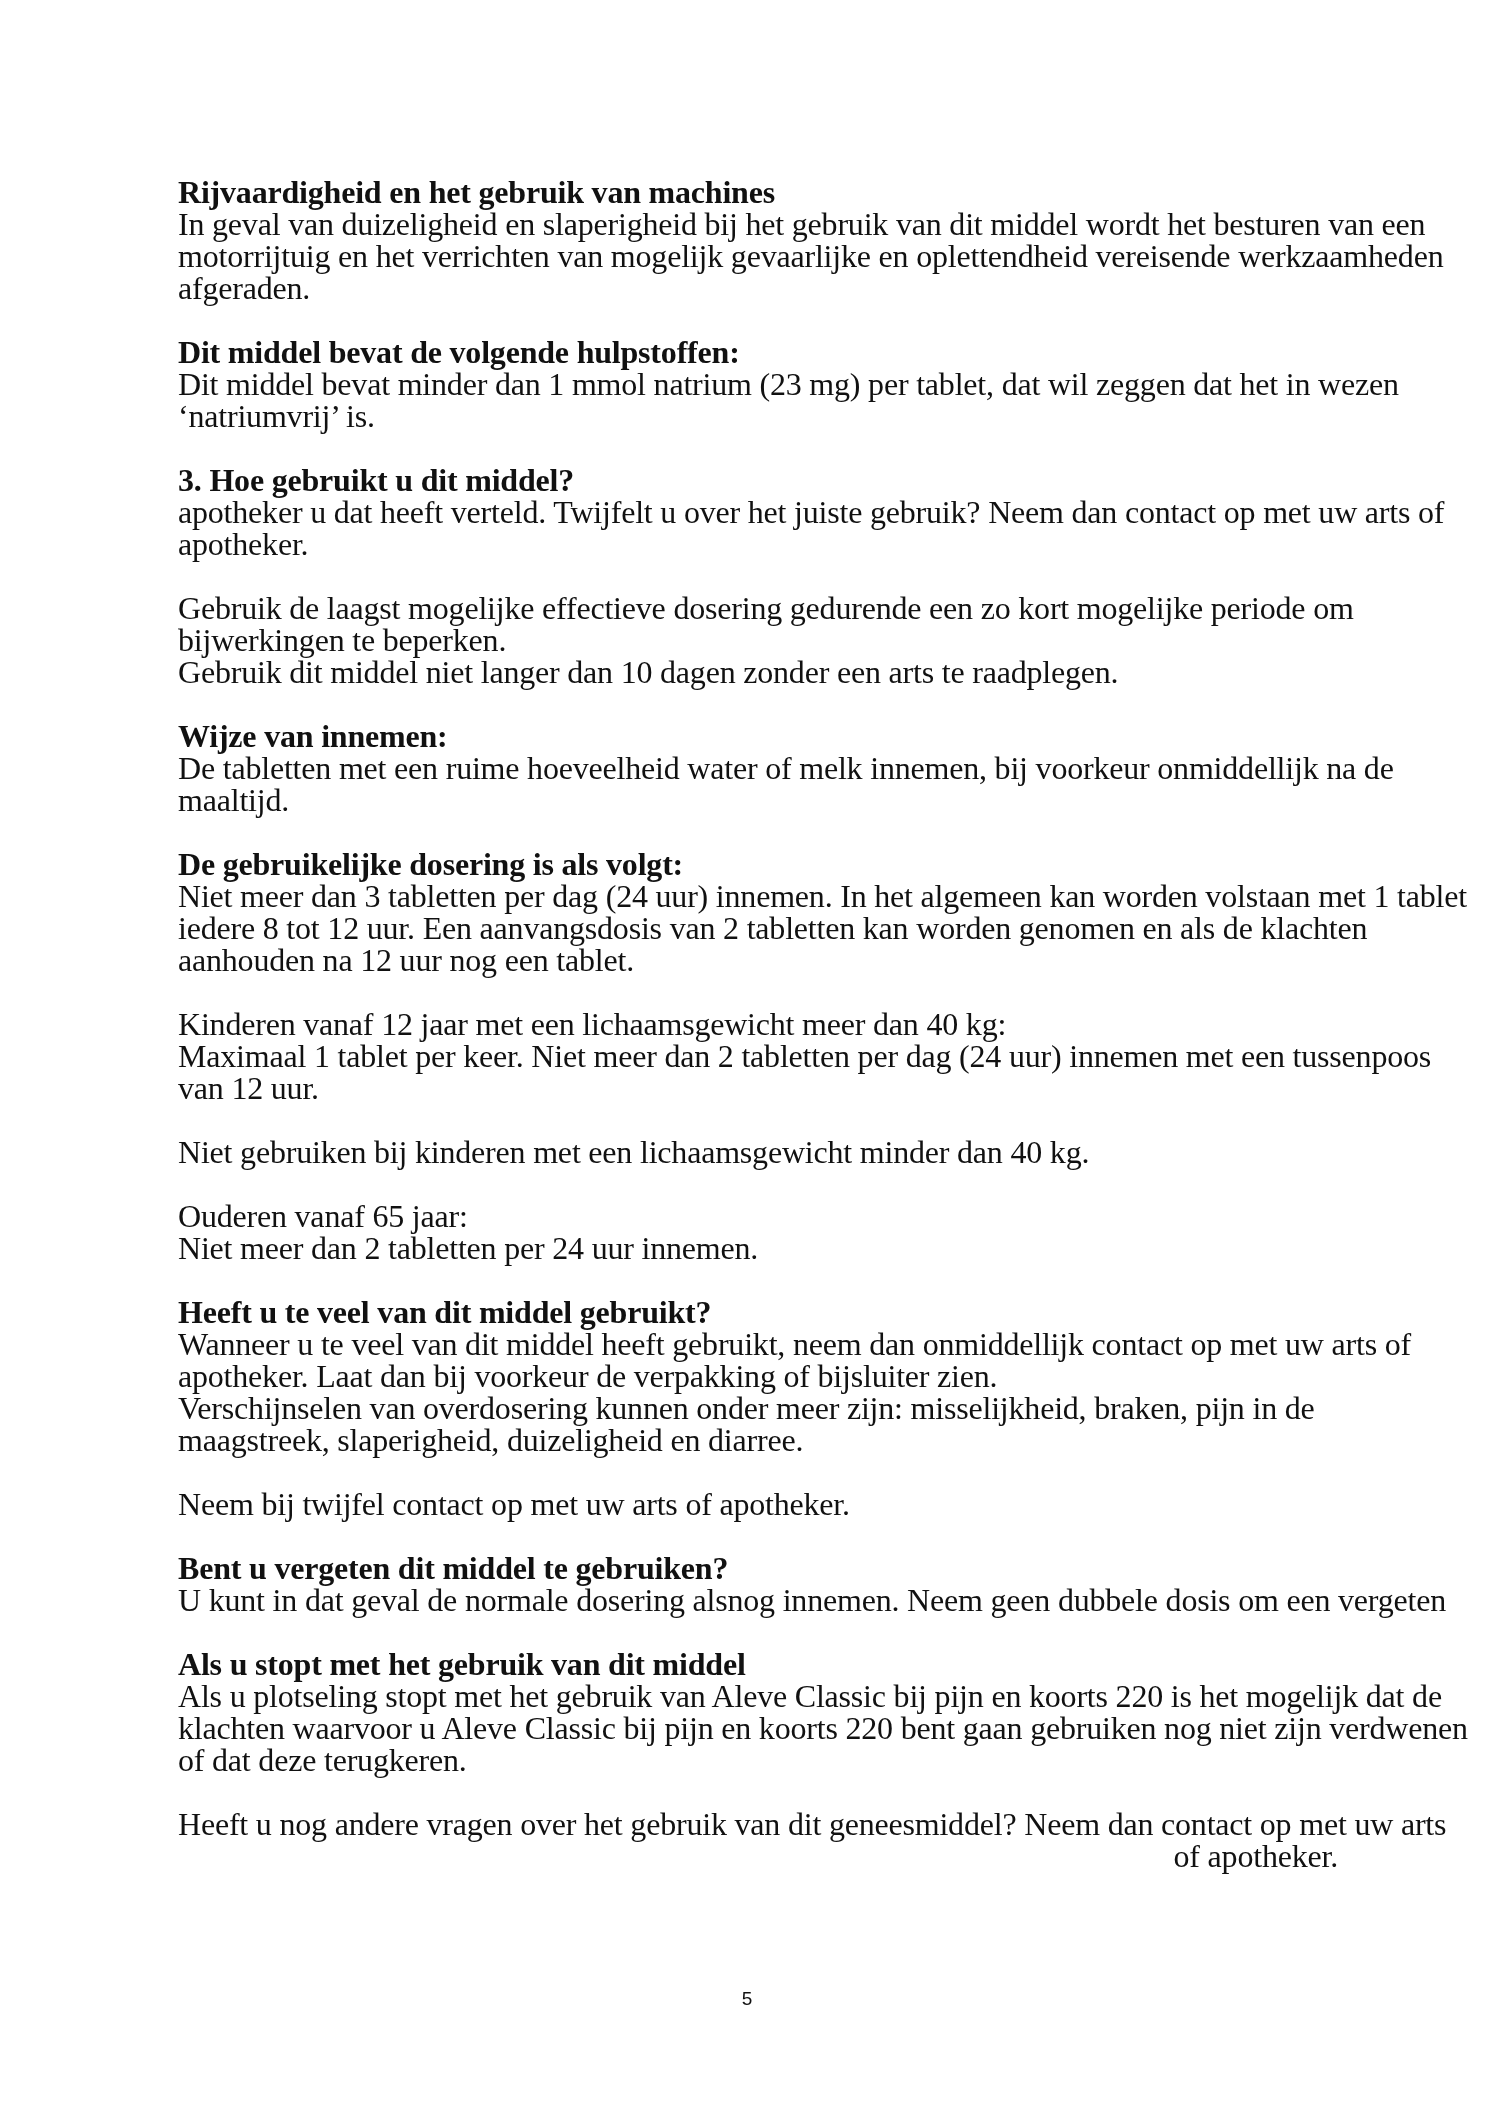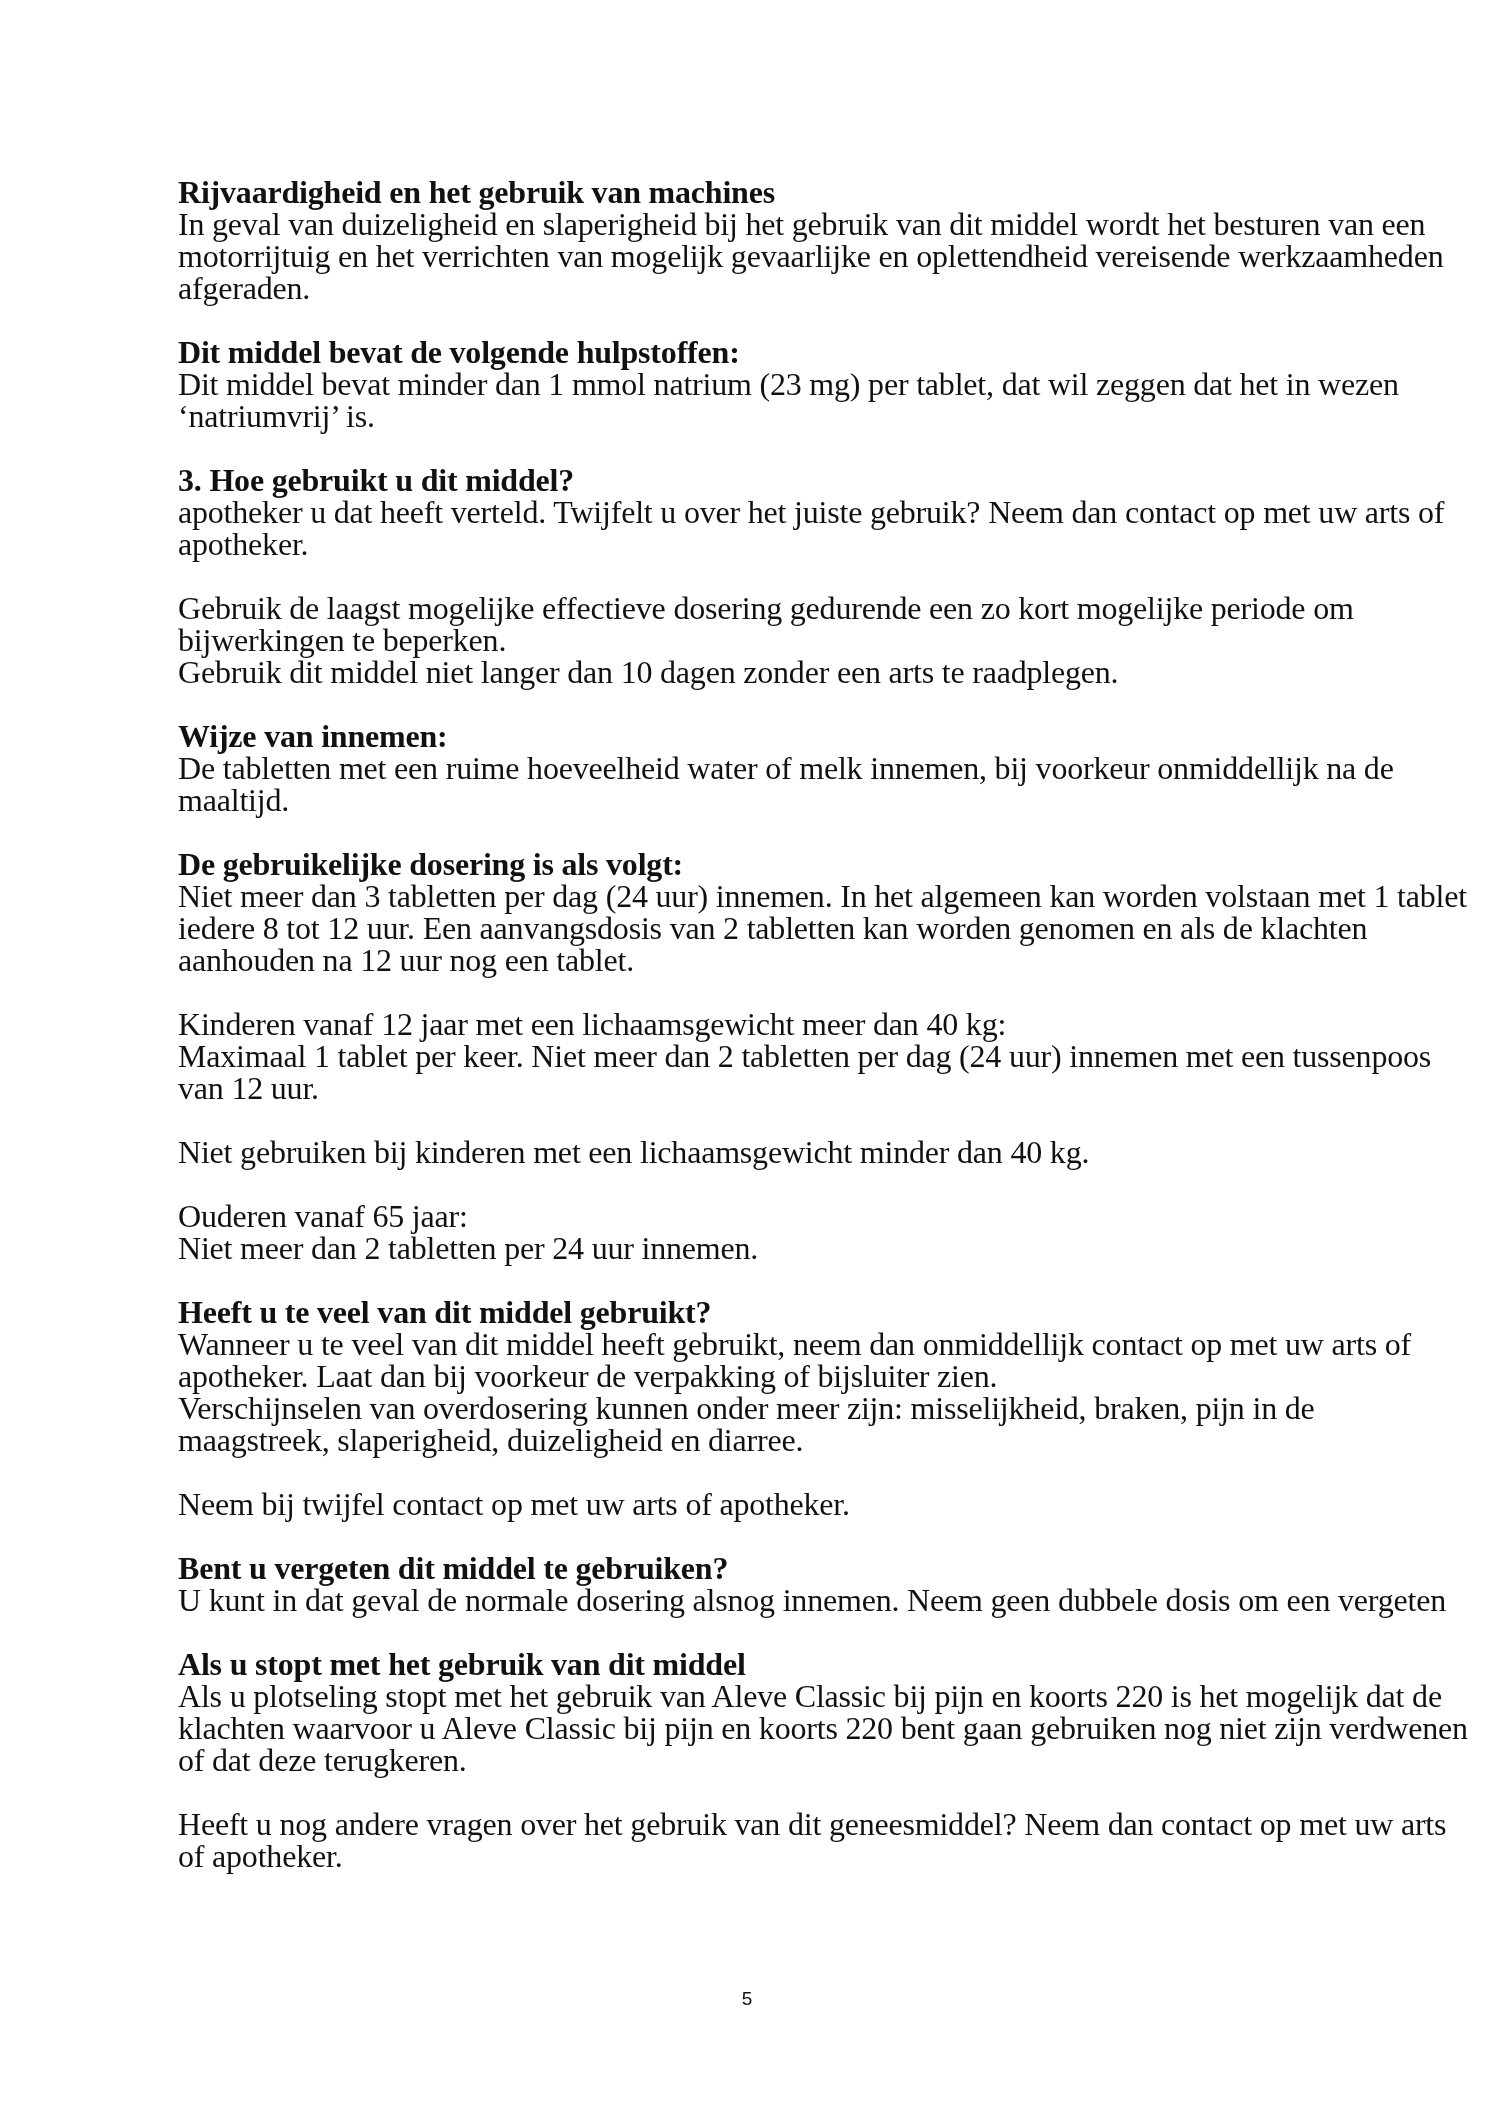--- a/index.html
+++ b/index.html
@@ -4,21 +4,21 @@
 <style>
   html, body { margin: 0; padding: 0; background: #ffffff; }
   body { width: 1494px; height: 2112px; position: relative; overflow: hidden; }
   .page {
     position: absolute; left: 178px; top: 176px; width: 1160px;
     font-family: "Liberation Serif", "DejaVu Serif", serif;
     font-size: 32px; line-height: 32px; color: #111111;
     letter-spacing: -0.2px;
   }
   .section { margin: 0 0 32px 0; }
-  .section:last-child { margin-bottom: 0; }
+  .section:last-child { margin-bottom: 0; text-align: right; }
   .h { font-weight: bold; display: block; }
   .line { display: block; white-space: pre; }
   .italic { }
   .pagenum {
     position: absolute; left: 0; width: 1494px; top: 1988px; text-align: center;
     font-family: "Liberation Sans", "DejaVu Sans", sans-serif; font-size: 19px; color: #111;
   }
 </style>
 </head>
 <body>

